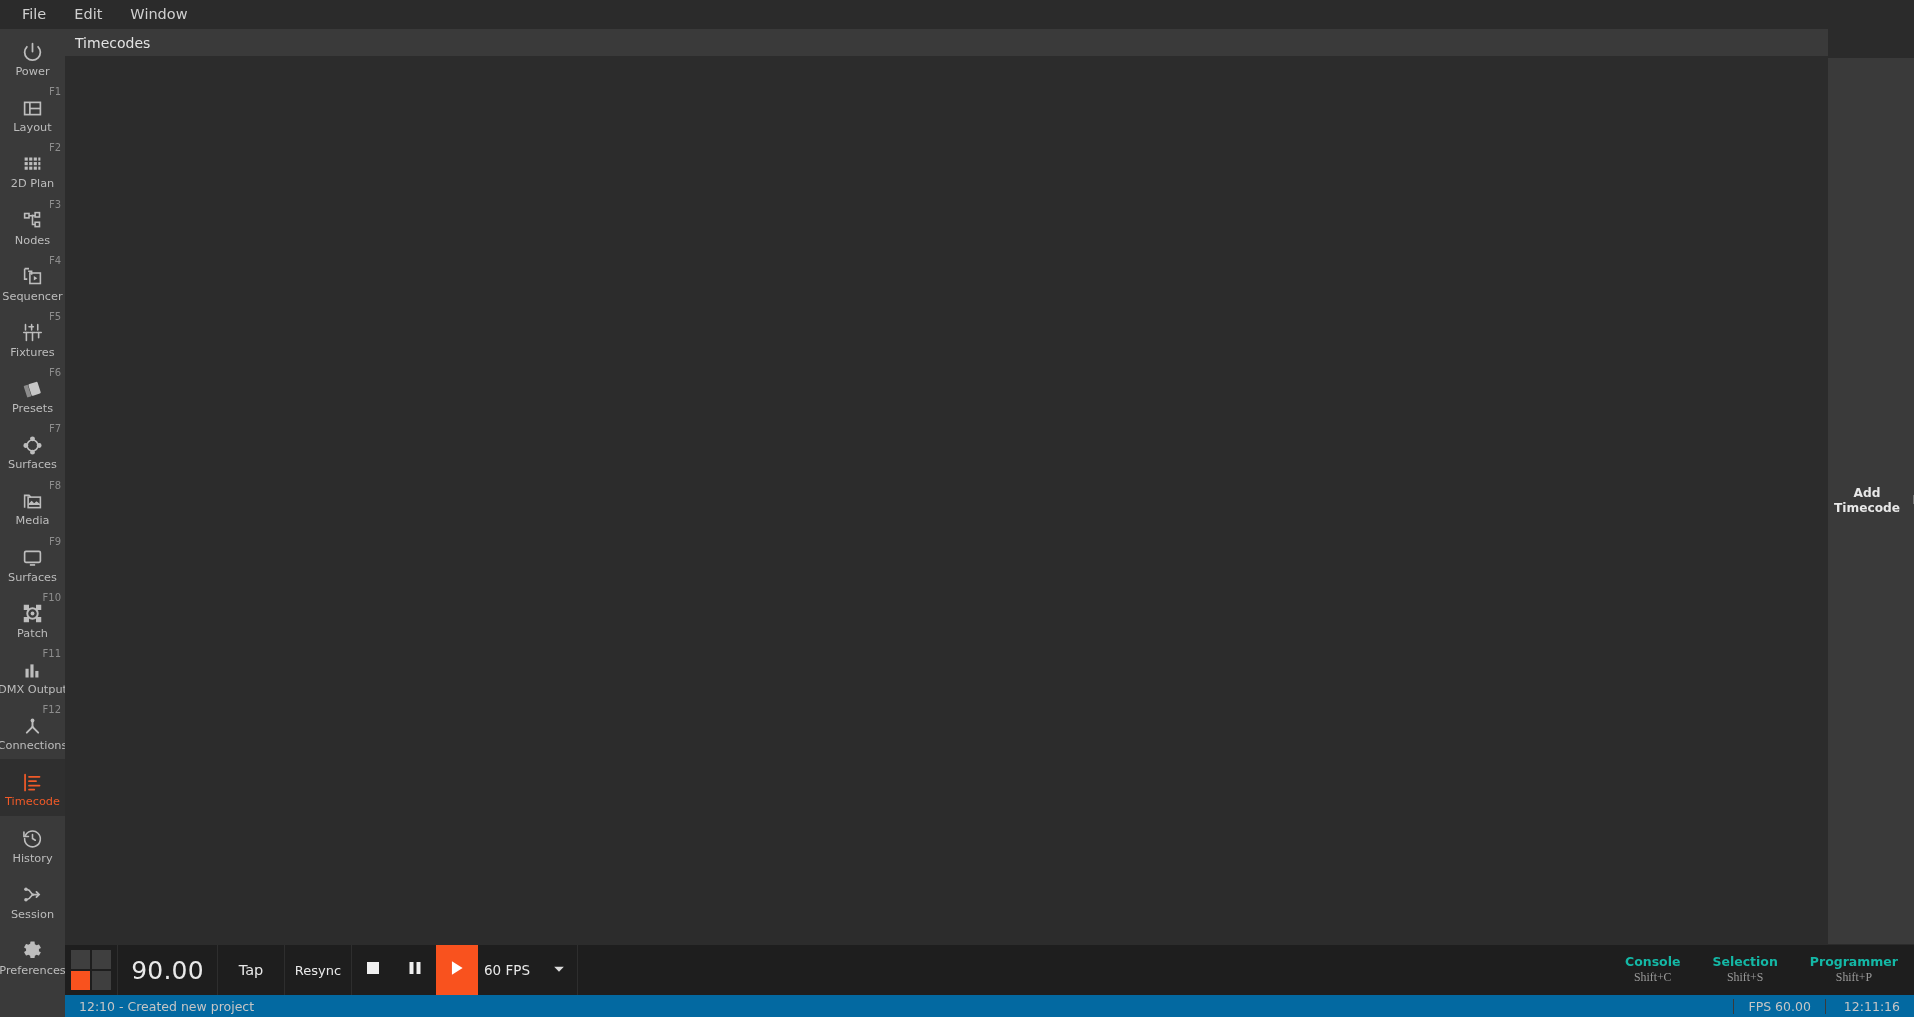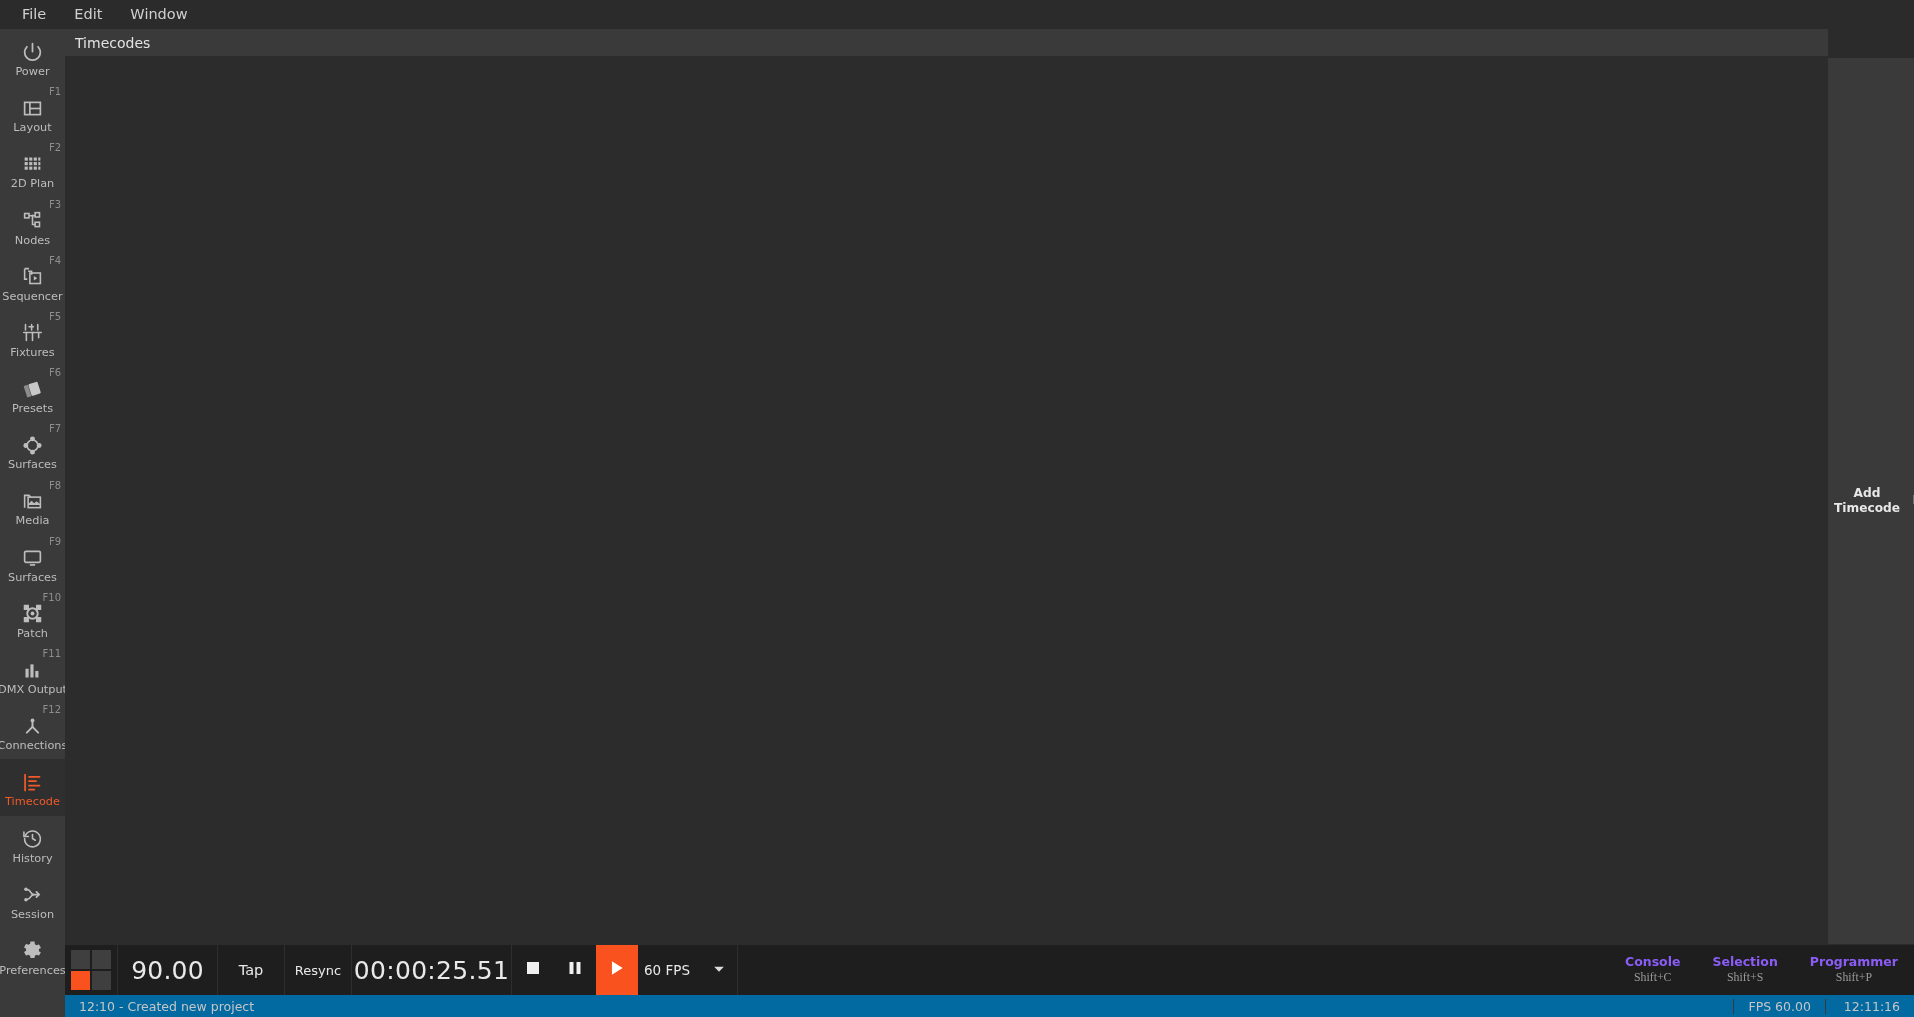--- a/index.html
+++ b/index.html
@@ -206,21 +206,21 @@
   }
   #tp-spacer { flex: 1 1 auto; border-right: none; }
   .tp-shortcut {
     display: flex; flex-direction: column;
     align-items: center; justify-content: center;
     padding: 0 16px;
     cursor: default;
     border-right: none;
   }
   .tp-sc-title {
-    font-size: 12.5px; font-weight: bold; color: #8b5cf6;
+    font-size: 12.5px; font-weight: bold; color: #14b8a6;
     line-height: 1.35;
   }
   .tp-sc-key {
     font-size: 11.8px; color: #9b9b9b; line-height: 1.35; font-family: Liberation Serif, serif;
   }
 
   
   #statusbar {
     height: 22px;
     flex: 0 0 22px;
@@ -516,21 +516,20 @@
         <div id="tp-colorgrid">
           <div class="sw"></div>
           <div class="sw"></div>
           <div class="sw accent"></div>
           <div class="sw"></div>
         </div>
 
         <div class="tp-cell" id="tp-bpm">90.00</div>
         <div class="tp-cell" id="tp-tap">Tap</div>
         <div class="tp-cell" id="tp-resync">Resync</div>
-        <div class="tp-cell" id="tp-time">00:00:25.51</div>
 
         <div class="tp-btn">
           <span>
             <svg width="16" height="16" viewBox="0 0 16 16">
                 <rect x="2" y="2" width="12" height="12" fill="#f0f0f0"></rect>
               </svg>
           </span>
         </div>
         <div class="tp-btn">
           <span>

